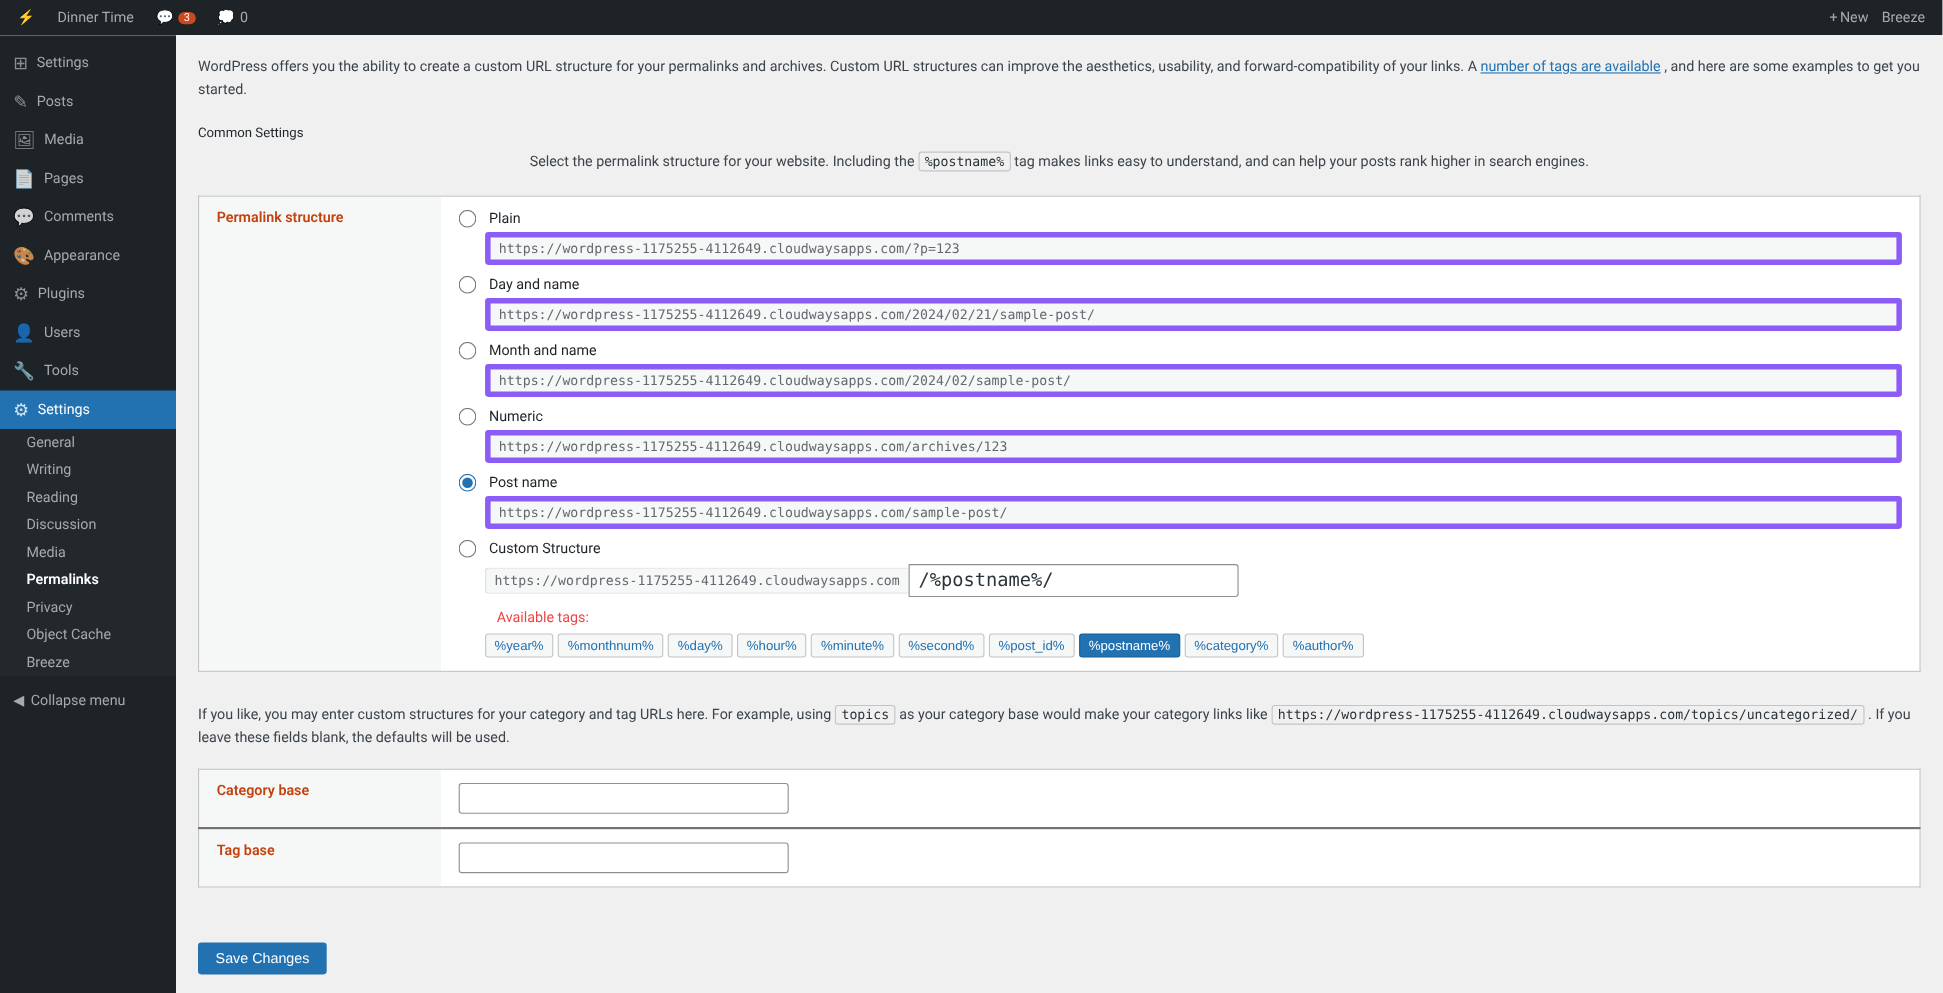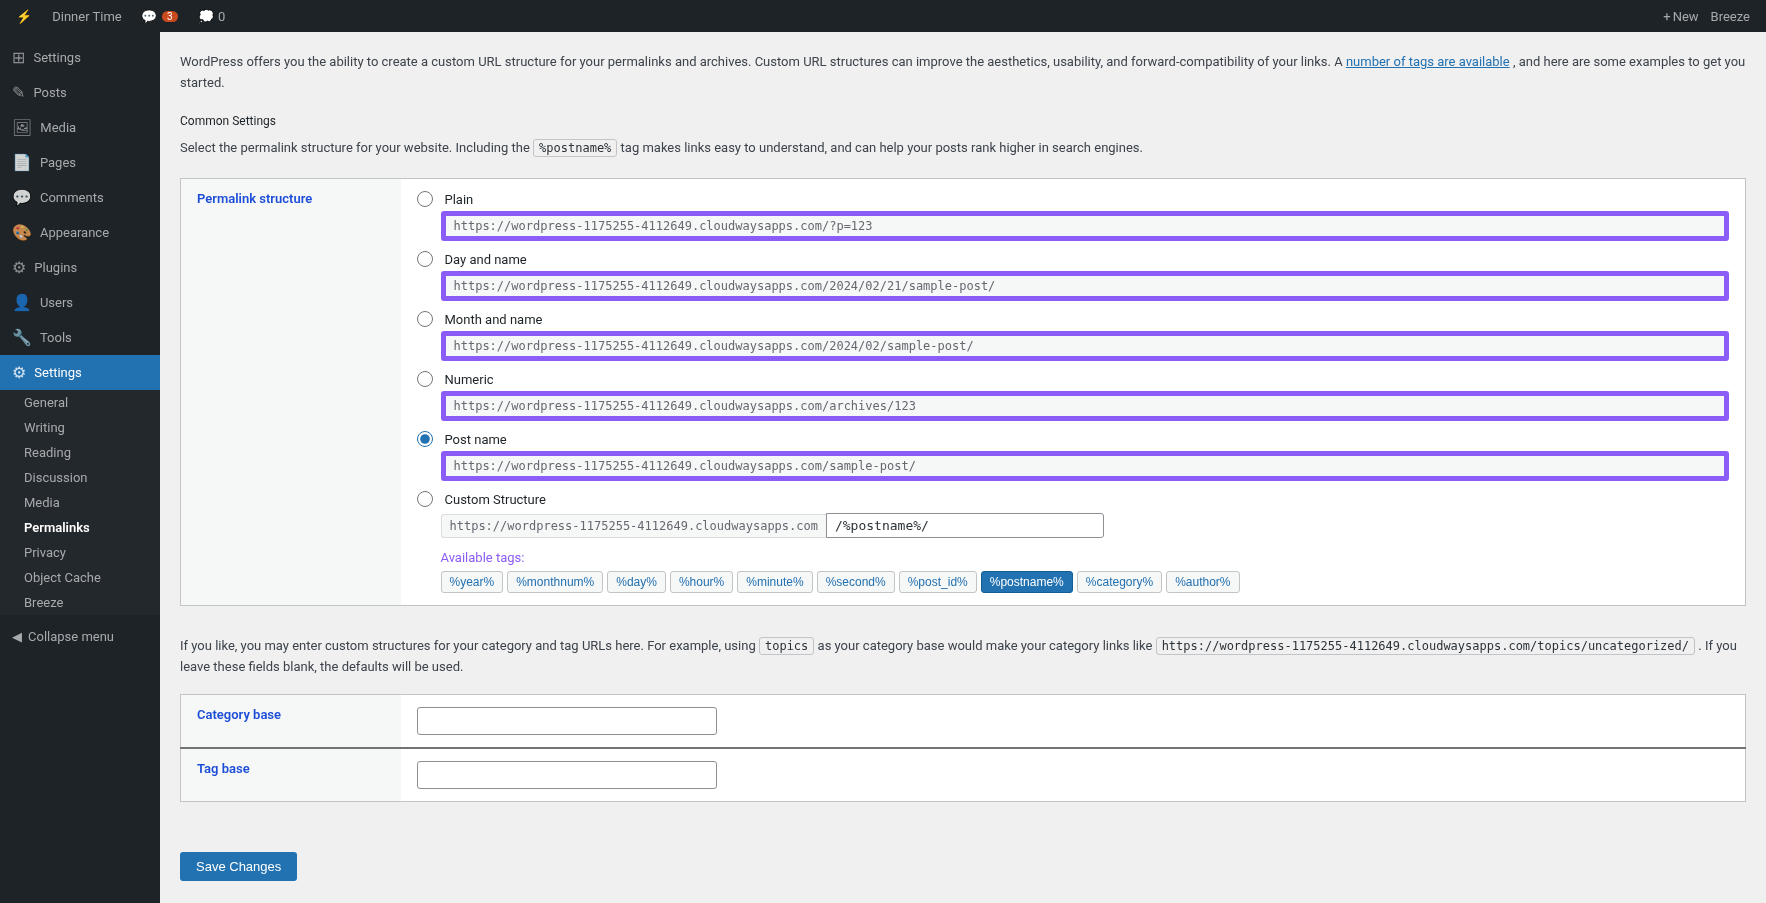--- a/index.html
+++ b/index.html
@@ -116,20 +116,21 @@
       color: #1d2327;
       margin-bottom: 10px;
       border-bottom: none;
     }
 
     .section-desc {
       font-size: 13px;
       color: #3c434a;
       margin-bottom: 20px;
       line-height: 1.6;
+      text-align: center;
     }
     .inline-code {
       background: #f0f0f1;
       border: 1px solid #c3c4c7;
       border-radius: 3px;
       padding: 1px 5px;
       font-family: monospace;
       font-size: 12px;
       color: #2c3338;
     }
@@ -146,21 +147,21 @@
     .settings-table tr {
       border-bottom: 2px solid #737373;
     }
     .settings-table tr:last-child { border-bottom: none; }
     .settings-table th {
       background: #f6f7f7;
       text-align: left;
       padding: 12px 16px;
       font-weight: 600;
       font-size: 13px;
-      color: #1d4ed8;
+      color: #c2410c;
       width: 220px;
       vertical-align: top;
     }
     .settings-table td {
       padding: 12px 16px;
       vertical-align: top;
     }
 
     .permalink-label {
       font-weight: 600;
@@ -217,34 +218,34 @@
       color: #646970;
       background: #f6f7f7;
       border: 1px solid #dcdcde;
       border-right: none;
       border-radius: 3px 0 0 3px;
       padding: 4px 8px;
       white-space: nowrap;
     }
     .custom-structure-input {
       font-family: monospace;
-      font-size: 13px;
+      font-size: 17px;
       border: 1px solid #8c8f94;
       border-radius: 0 3px 3px 0;
       padding: 4px 8px;
-      width: 278px;
+      width: 300px;
       outline: none;
       color: #2c3338;
     }
 
     
     .available-tags-label {
       font-size: 13px;
-      color: #8b5cf6;
-      margin: 12px 0 6px 24px;
+      color: #ef4444;
+      margin: 12px 0 6px 35px;
     }
     .tags-list {
       display: flex;
       flex-wrap: wrap;
       gap: 4px;
       margin-left: 24px;
     }
     .tag-btn {
       background: #f6f7f7;
       border: 1px solid #c3c4c7;

